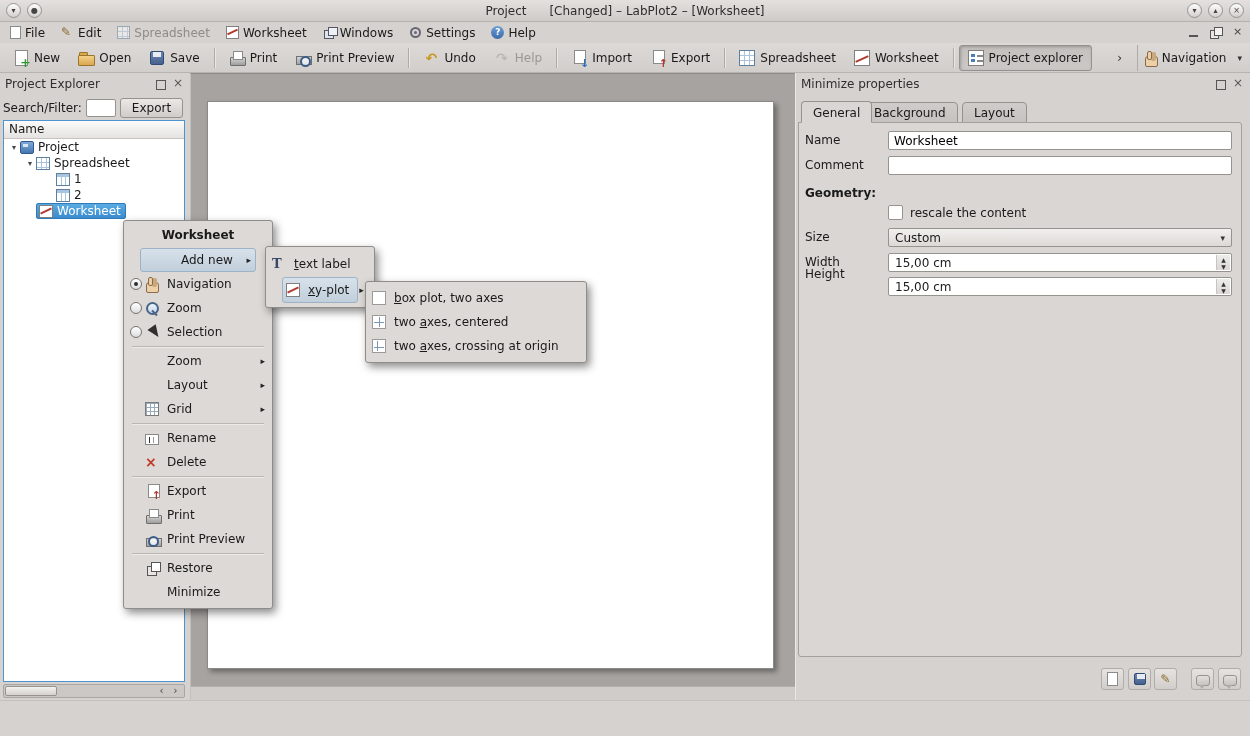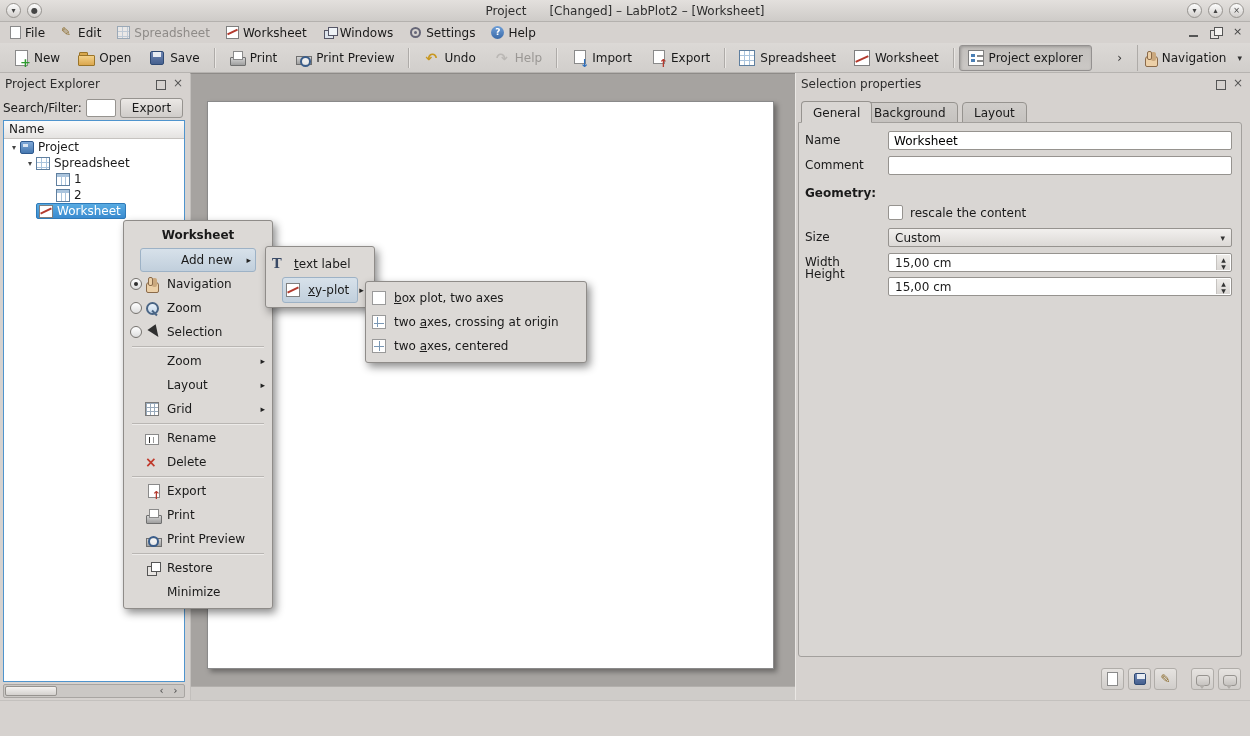--- a/index.html
+++ b/index.html
@@ -320,21 +320,21 @@
   </div>
 </div>
 
 <div class="center">
   <div class="page"></div>
   <div class="center-scroll"></div>
 </div>
 
 <div class="rdock">
   <div class="dock-head">
-    <span class="dock-title">Selection properties</span>
+    <span class="dock-title">Minimize properties</span>
     <span class="dock-btn float-box"></span>
     <span class="dock-btn">×</span>
   </div>
   <span class="tab active" style="left:5px"><span>General</span></span>
   <span class="tab" style="left:66px"><span>Background</span></span>
   <span class="tab" style="left:166px"><span>Layout</span></span>
   <div class="prop-frame">
     <span class="plabel" style="top:10px">Name</span>
     <input class="field" style="top: 8px;" value="Worksheet">
     <span class="plabel" style="top:35px">Comment</span>
@@ -511,23 +511,23 @@
 
 <div class="menu" style="left:365px;top:281px;width:222px;z-index:120">
   <div class="mi">
     <span class="islot">
         <span class="i-boxplot"></span>
       </span>
     <span class="lbl"><span></span><span class="mn">b</span><span>ox plot, two axes</span></span>
   </div>
   <div class="mi">
     <span class="islot">
+        <span class="i-axes-c"></span>
+      </span>
+    <span class="lbl"><span>two </span><span class="mn">a</span><span>xes, centered</span></span>
+  </div>
+  <div class="mi">
+    <span class="islot">
         <span class="i-axes-o"></span>
       </span>
     <span class="lbl"><span>two </span><span class="mn">a</span><span>xes, crossing at origin</span></span>
   </div>
-  <div class="mi">
-    <span class="islot">
-        <span class="i-axes-c"></span>
-      </span>
-    <span class="lbl"><span>two </span><span class="mn">a</span><span>xes, centered</span></span>
-  </div>
 </div>
 
 </body></html>

